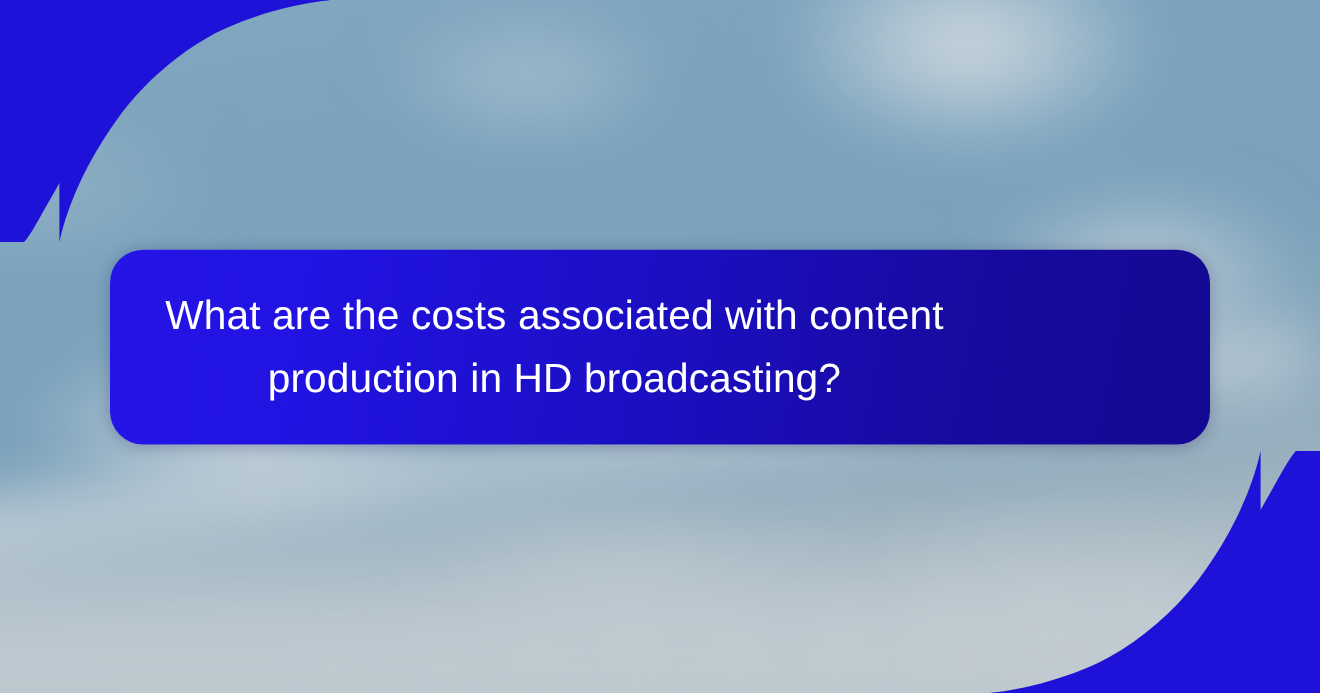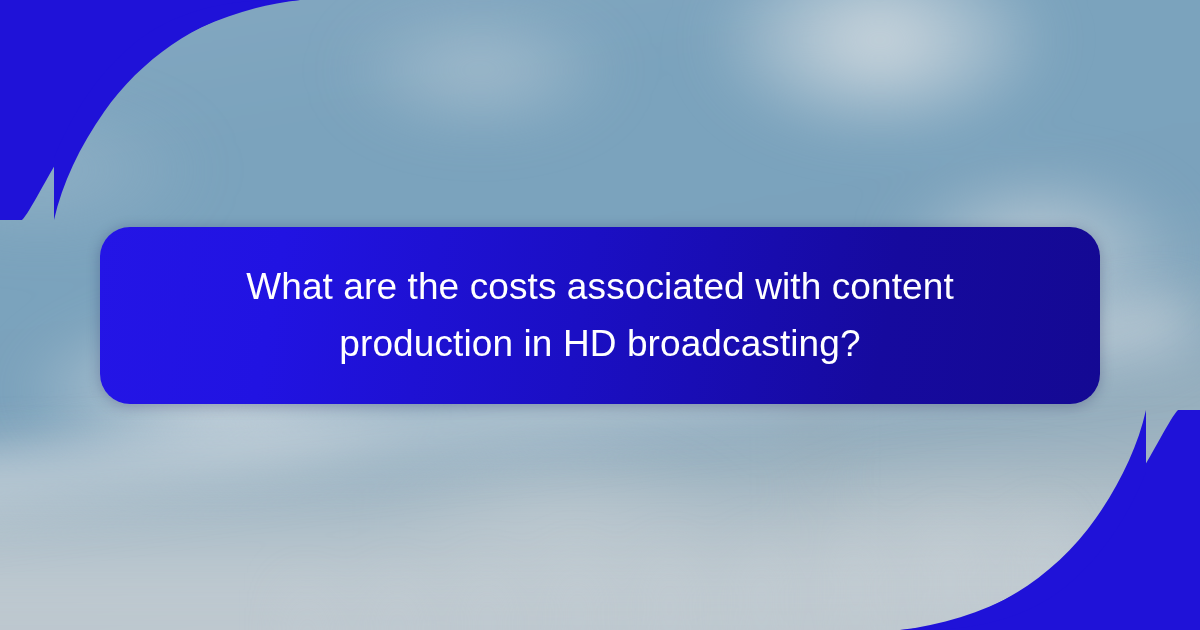--- a/index.html
+++ b/index.html
@@ -106,21 +106,20 @@
   .card {
     position: absolute;
     left: 100px;
     top: 227px;
     width: 1000px;
     height: 177px;
     border-radius: 30px;
     background: linear-gradient(100deg, #2415e6 0%, #2113e2 18%, #1b0fc4 48%, #160a9e 78%, #140993 100%);
     display: flex;
     align-items: center;
-    justify-content: center;
     box-shadow: 0 2px 14px rgba(10,8,70,0.25);
   }
   .card-text {
     color: #ffffff;
     font-size: 37px;
     line-height: 1.52;
     font-weight: 400;
     text-align: center;
     letter-spacing: 0.1px;
     max-width: 760px;

